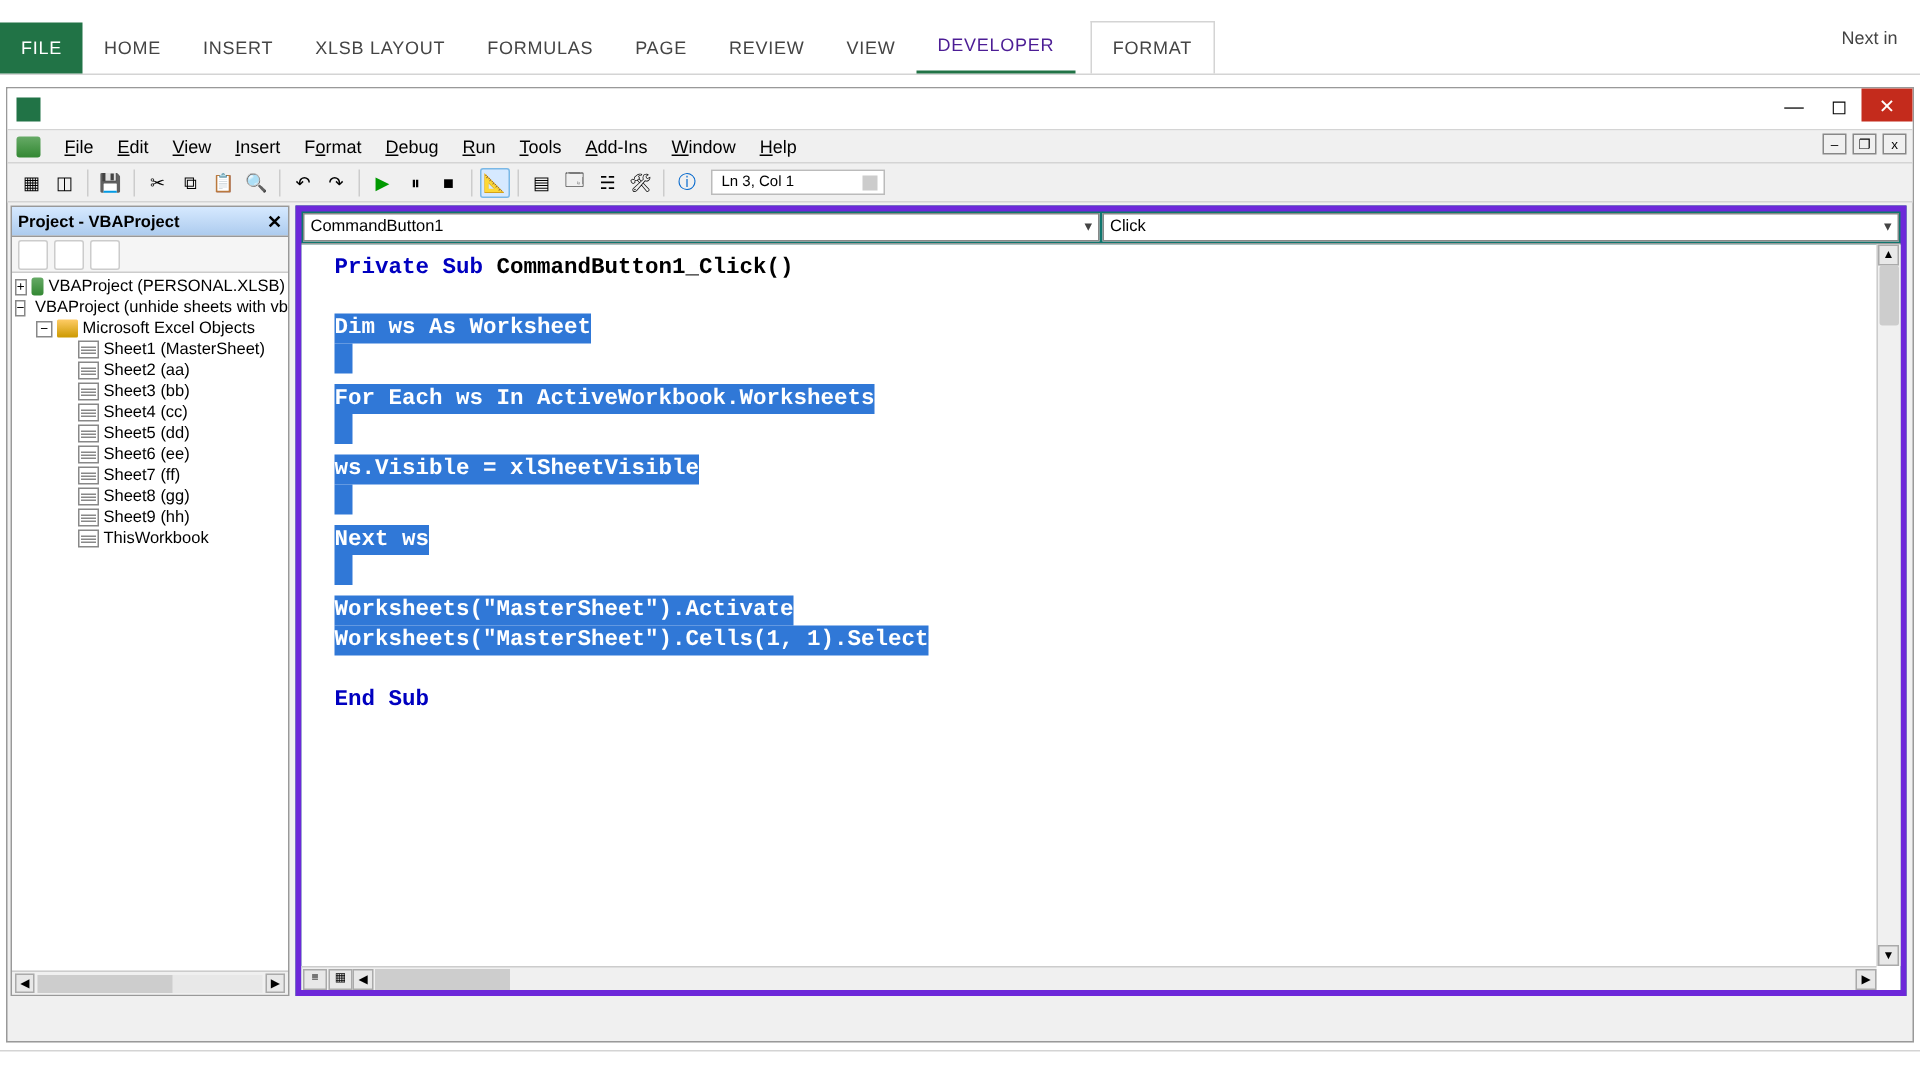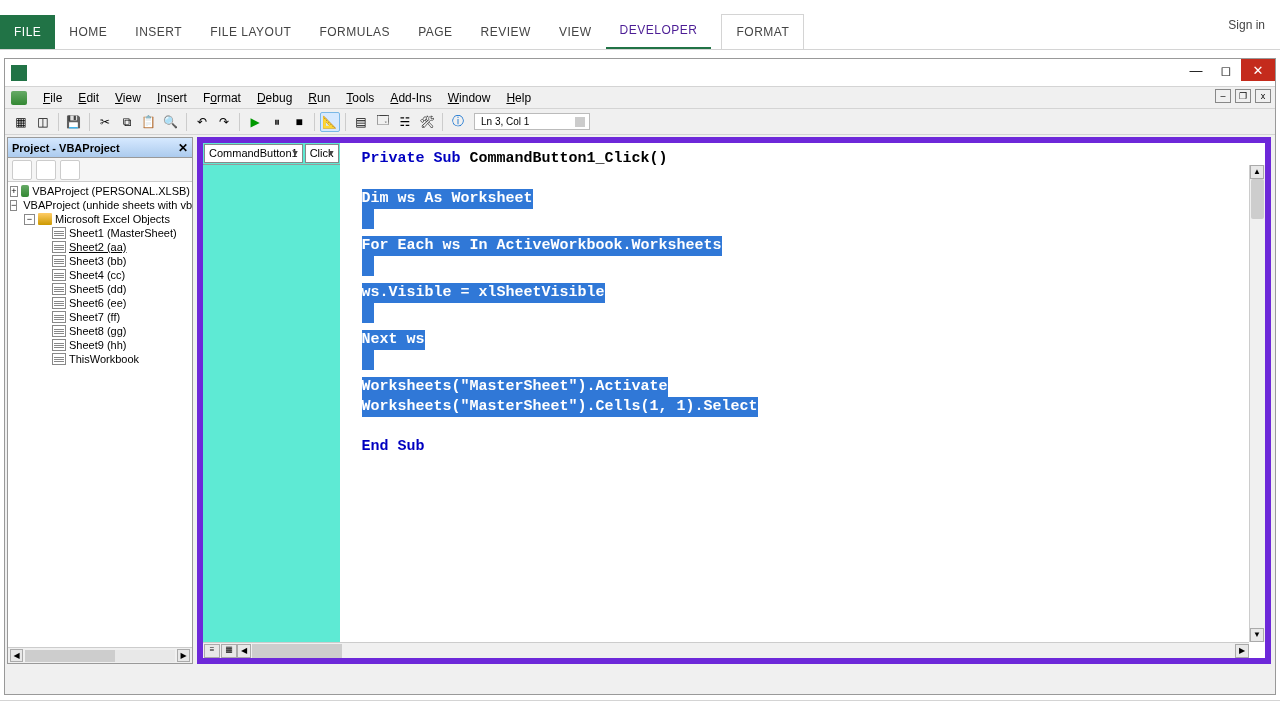--- a/index.html
+++ b/index.html
@@ -49,21 +49,21 @@
 .tree-icon { width: 14px; height: 12px; display: inline-block; margin-right: 3px; }
 .icon-vba { background: linear-gradient(#6a6,#383); border-radius: 2px; }
 .icon-folder { background: linear-gradient(#fc6,#c90); border-radius: 1px; }
 .icon-sheet { background: #fff; border: 1px solid #888; position: relative; }
 .icon-sheet::after { content:""; position:absolute; left:1px; right:1px; top:3px; height:1px; background:#888; box-shadow: 0 2px 0 #888, 0 4px 0 #888; }
 .bold { font-weight: normal; }
 .proj-scroll { height: 16px; border-top: 1px solid #ccc; background: #f0f0f0; display: flex; justify-content: space-between; align-items: center; padding: 0 2px; }
 .scroll-arrow { width: 13px; height: 13px; border: 1px solid #aaa; font-size: 8px; text-align: center; line-height: 11px; background: #e8e8e8; }
 
 
-.code-area { position: absolute; left: 192px; top: 78px; right: 4px; bottom: 30px; background: #5eead4; border: 6px solid #6d28d9; display: flex; flex-direction: row; }
+.code-area { position: absolute; left: 192px; top: 78px; right: 4px; bottom: 30px; background: #0f766e; border: 4px solid #6d28d9; display: flex; flex-direction: column; }
 .code-dropdowns { height: 22px; display: flex; border-bottom: 1px solid #999; }
 .dd { flex: 1; border: 1px solid #888; margin: 1px; background: #fff; padding: 2px 4px; font-size: 11px; position: relative; cursor: pointer; }
 .dd::after { content:"▾"; position: absolute; right: 4px; top: 2px; font-size: 10px; color: #444; }
 .code-body { flex: 1; background: #fff; overflow: hidden; position: relative; font-family: "Courier New", monospace; font-size: 15px; line-height: 20px; padding: 6px 4px 6px 22px; }
 .code-line { white-space: pre; font-weight: bold; }
 .code-line.sel { background: #3078d7; color: #fff; display: inline-block; }
 .indent-sel { display:inline-block; background:#3078d7; width:12px; height:20px; margin-left:0; }
 .kw { color: #0000c0; }
 .code-scroll-v { position: absolute; right: 0; top: 22px; bottom: 16px; width: 16px; background: #f0f0f0; border-left: 1px solid #ccc; }
 .scroll-thumb-v { position: absolute; top: 14px; left: 1px; right: 1px; height: 40px; background: #cdcdcd; border-radius: 2px; }
@@ -77,28 +77,28 @@
 
 .taskstrip { position: absolute; bottom: 0; left: 0; right: 0; height: 20px; background: #fff; border-top: 1px solid #d4d4d4; }
 </style>
 </head>
 <body>
 
 <div class="ribbon">
   <div class="ribbon-tab file">FILE</div>
   <div class="ribbon-tab">HOME</div>
   <div class="ribbon-tab">INSERT</div>
-  <div class="ribbon-tab">FILE LAYOUT</div>
+  <div class="ribbon-tab">XLSB LAYOUT</div>
   <div class="ribbon-tab">FORMULAS</div>
   <div class="ribbon-tab">PAGE</div>
   <div class="ribbon-tab">REVIEW</div>
   <div class="ribbon-tab">VIEW</div>
   <div class="ribbon-tab developer">DEVELOPER</div>
   <div class="ribbon-tab format">FORMAT</div>
-  <div class="signin">Sign in</div>
+  <div class="signin">Next in</div>
 </div>
 
 <div class="vba-window">
   <div class="vba-title">
     <span class="vba-title-icon"></span>
     <div class="win-controls">
       <div class="win-btn">—</div>
       <div class="win-btn">◻</div>
       <div class="win-btn close">✕</div>
     </div>
@@ -177,21 +177,21 @@
       <div class="tree-node" style="padding-left:14px">
         <span class="toggle">−</span>
         <span class="tree-icon icon-folder"></span>
         <span>Microsoft Excel Objects</span>
       </div>
       <div id="sheet-list">
           <div class="tree-node" style="padding-left: 42px;">
             <span class="tree-icon icon-sheet"></span>
             <span>Sheet1 (MasterSheet)</span>
           </div>
-          <div class="tree-node" style="padding-left: 42px; text-decoration: underline;">
+          <div class="tree-node" style="padding-left: 42px;">
             <span class="tree-icon icon-sheet"></span>
             <span>Sheet2 (aa)</span>
           </div>
           <div class="tree-node" style="padding-left: 42px;">
             <span class="tree-icon icon-sheet"></span>
             <span>Sheet3 (bb)</span>
           </div>
           <div class="tree-node" style="padding-left: 42px;">
             <span class="tree-icon icon-sheet"></span>
             <span>Sheet4 (cc)</span>

